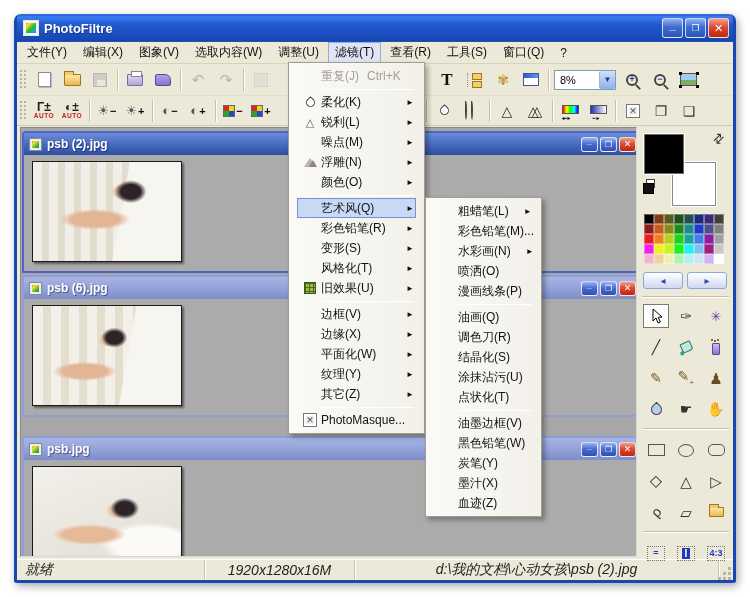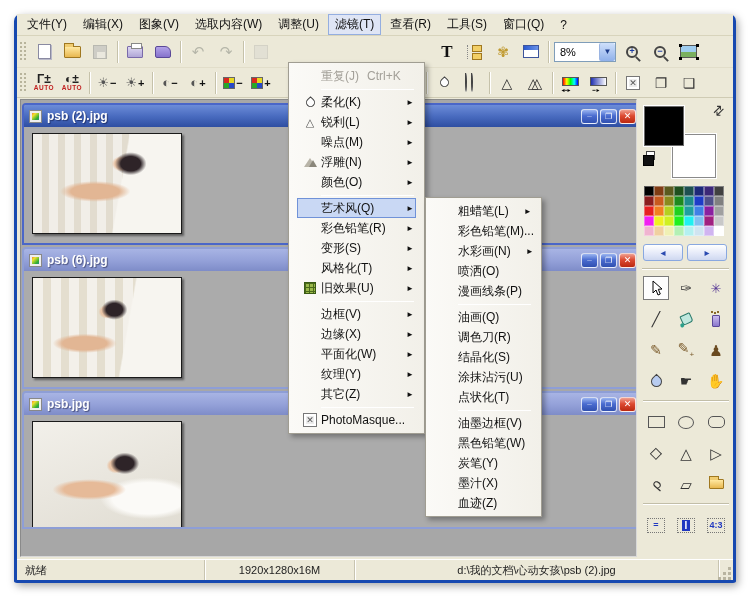--- a/index.html
+++ b/index.html
@@ -157,21 +157,21 @@
   .sh.rect{width:17px;height:12px;} .sh.ell{width:16px;height:13px;border-radius:50%;} .sh.rrect{width:17px;height:12px;border-radius:5px;}
   .ibucket{width:11px;height:10px;border:1px solid #2a7a6a;background:#bfe8de;transform:rotate(-25deg);border-radius:1px 1px 3px 3px;position:relative;}
   .ibucket::after{content:"";position:absolute;left:-4px;bottom:-2px;width:4px;height:4px;border-radius:50%;background:#2aa08a;}
   .ispray{width:8px;height:12px;background:linear-gradient(180deg,#cabcf0,#8a78cc);border:1px solid #5a4898;border-radius:1px;position:relative;margin-top:3px;}
   .ispray::before{content:"";position:absolute;left:1px;top:-4px;width:2px;height:2px;background:#8a6a2a;
     box-shadow:3px -1px 0 #8a6a2a,-3px -1px 0 #8a6a2a;}
   .dash{min-width:18px;height:15px;border:1px dotted #777;display:flex;align-items:center;justify-content:center;
     color:#2038c0;font-weight:bold;font-size:9px;font-style:normal;padding:0 1px;}
   .dash b{background:#2038c0;color:#fff;padding:0 3px;font-size:10px;}
   
-  .statusbar{height:21px;flex:none;display:flex;align-items:flex-start;background:#ece9d8;border-top:1px solid #fff;font-size:11px;color:#222;}
+  .statusbar{height:21px;flex:none;display:flex;align-items:flex-start;background:#ece9d8;border-top:1px solid #fff;font-size:14px;color:#222;font-style:italic;}
   .sp{height:100%;display:flex;align-items:center;border-right:1px solid #c8c4b0;box-shadow:1px 0 0 #fff;}
   .sp1{width:188px;padding-left:8px;} .sp2{width:150px;justify-content:center;} .sp3{flex:1;justify-content:center;}
   .grip{width:14px;height:100%;position:relative;}
   .grip::before{content:"";position:absolute;right:2px;bottom:2px;width:3px;height:3px;background:#b8b4a0;
     box-shadow:-5px 5px 0 #b8b4a0,0 5px 0 #b8b4a0,-10px 10px 0 #b8b4a0,-5px 10px 0 #b8b4a0,0 10px 0 #b8b4a0;transform:translateY(-8px);}
   
   .menu{position:absolute;z-index:60;background:linear-gradient(90deg,#fbfaf7 0,#f2f0e9 100%);
     border:1px solid #a09d92;box-shadow:3px 3px 5px rgba(0,0,0,.32);padding:3px 8px;font-size:12px;}
   .mitem{display:flex;align-items:center;height:20px;padding:0 2px;color:#111;white-space:nowrap;}
   .mico{width:22px;flex:none;display:flex;align-items:center;justify-content:center;font-size:11px;color:#555;}
@@ -181,20 +181,29 @@
   .marr.on::before{content:"►";}
   .mitem.sel{background:#c9d8f4;box-shadow:inset 0 0 0 1px #7092d8;}
   .mitem.dis{color:#a3a099;}
   .mitem.dis .marr{color:#a3a099;}
   .msep{height:1px;background:#c9c6b8;border-bottom:1px solid #fff;margin:3px 2px 2px 24px;}
 </style>
 </head>
 <body>
 
 <div class="win">
+  <div class="titlebar">
+    <span class="appicon"></span>
+    <span class="apptitle">PhotoFiltre</span>
+    <span class="wbtns">
+      <b class="wbtn min"></b>
+      <b class="wbtn max"></b>
+      <b class="wbtn close"></b>
+    </span>
+  </div>
   <div class="menubar" id="menubar">
       <span class="mb-item">文件(Y)</span>
       <span class="mb-item">编辑(X)</span>
       <span class="mb-item">图象(V)</span>
       <span class="mb-item">选取内容(W)</span>
       <span class="mb-item">调整(U)</span>
       <span class="mb-item active">滤镜(T)</span>
       <span class="mb-item">查看(R)</span>
       <span class="mb-item">工具(S)</span>
       <span class="mb-item">窗口(Q)</span>
@@ -370,21 +379,21 @@
             <b class="cbtn min"></b>
             <b class="cbtn max"></b>
             <b class="cbtn close"></b>
           </span>
         </div>
         <div class="cbody">
           <div class="photo p2"></div>
         </div>
       </div>
 
-      <div class="cwin inactive" style="top:291px;height:138px;">
+      <div class="cwin inactive" style="top:308px;height:138px;">
         <div class="ctitle">
           <span class="cicon"></span>
           <span class="ctext">psb.jpg</span>
           <span class="cbtns">
             <b class="cbtn min"></b>
             <b class="cbtn max"></b>
             <b class="cbtn close"></b>
           </span>
         </div>
         <div class="cbody">

